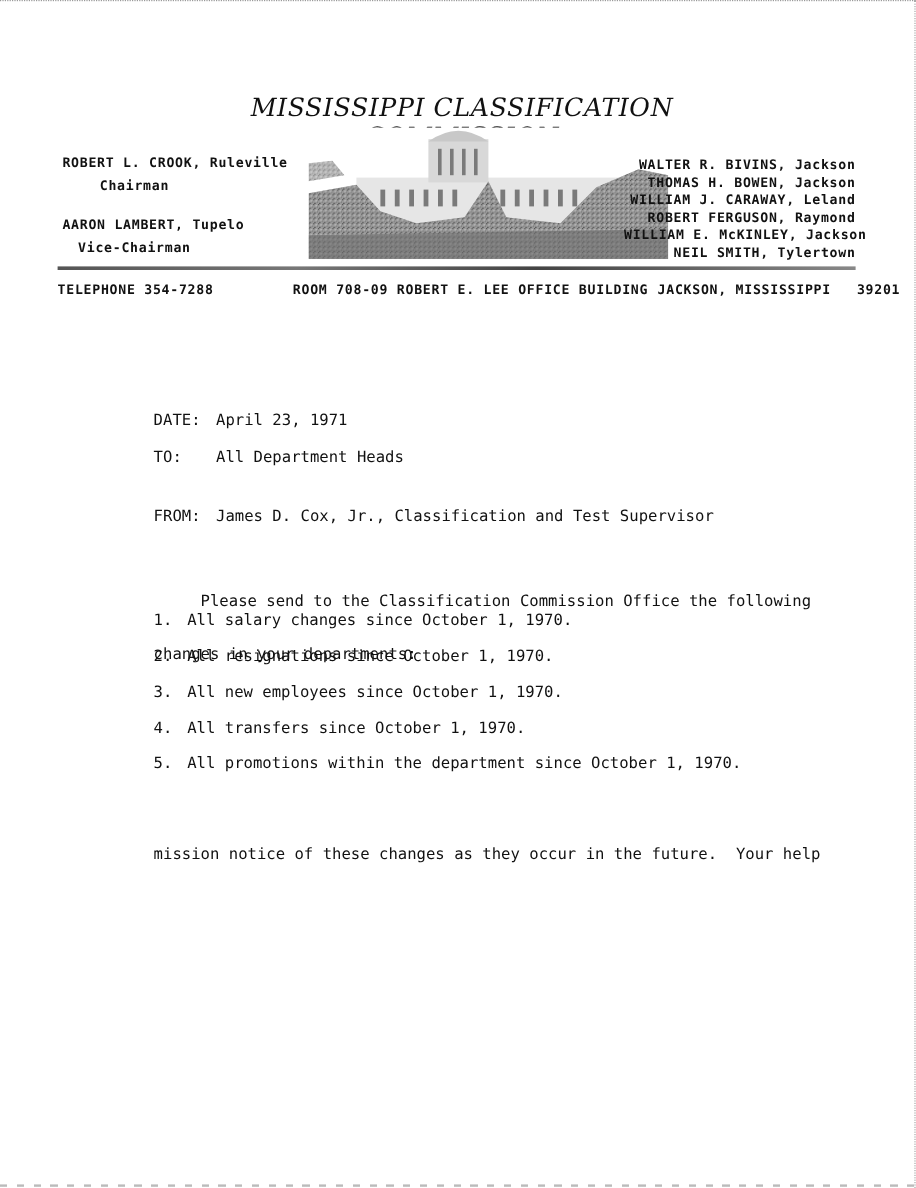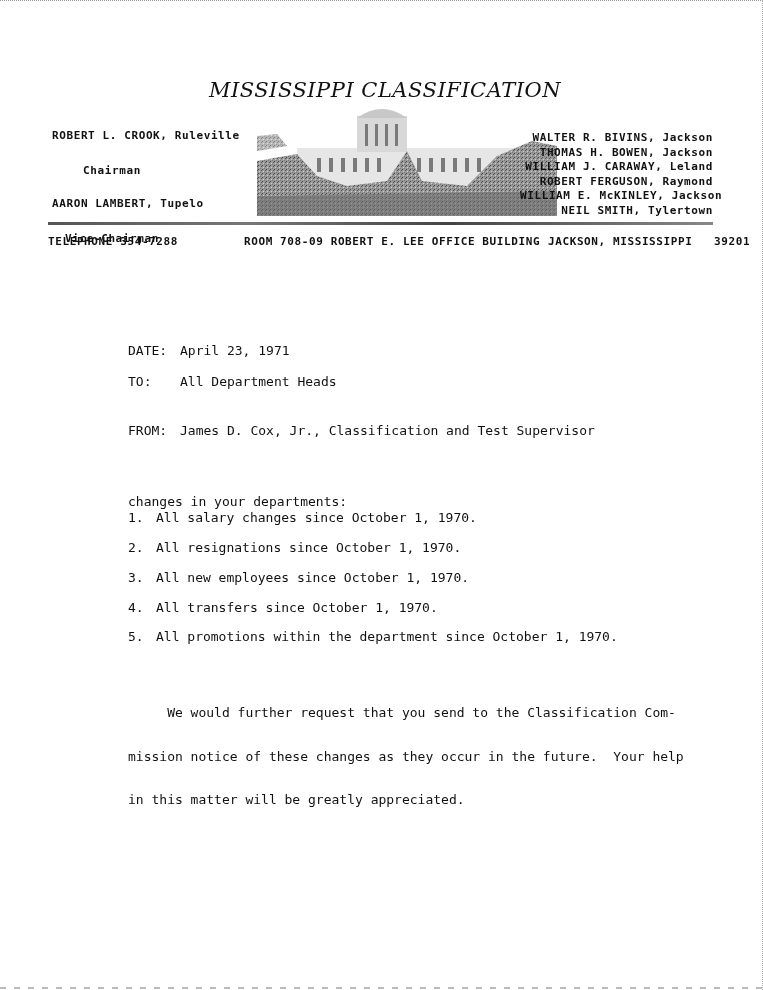--- a/index.html
+++ b/index.html
@@ -10,21 +10,21 @@
   .scan-bottom { position: absolute; left: 0; top: 987px; width: 763px; height: 2px;
     background: repeating-linear-gradient(90deg, #bbb 0 6px, transparent 6px 14px); }
 
   .letterhead-title { position: absolute; left: 150px; top: 78px; width: 470px; text-align: center;
     font-family: "DejaVu Serif", serif; font-style: italic; font-size: 21px; letter-spacing: 0.5px; color: #111; }
 
   .smallcaps { font-family: "DejaVu Sans Mono", monospace; font-size: 11px; font-weight: bold; letter-spacing: 0.6px; color: #111; white-space: nowrap; }
 
   .left-officers { position: absolute; left: 52px; top: 129px; width: 170px; }
   .officer-name { display: block; }
-  .officer-role { display: block; text-align: center; width: 120px; margin-top: 22px; }
+  .officer-role { display: block; text-align: center; width: 120px; margin-top: 6px; }
   .officer-block2 { margin-top: 20px; }
 
   .capitol-photo { position: absolute; left: 257px; top: 106px; width: 300px; height: 110px; overflow: hidden; }
   .capitol-photo svg { width: 100%; height: 100%; display: block; }
 
   .right-members { position: absolute; left: 520px; top: 131px; width: 193px; text-align: right; }
   .right-members .member { display: block; line-height: 14.6px; }
 
   .header-rule { position: absolute; left: 48px; top: 222px; width: 665px; height: 3px;
     background: linear-gradient(90deg, #555, #777 30%, #444 60%, #888); }
@@ -119,40 +119,39 @@
       <span class="memo-label">DATE:</span><span>April 23, 1971</span>
     </div>
     <div class="memo-field" style="top:374px;">
       <span class="memo-label">TO:</span><span>All Department Heads</span>
     </div>
     <div class="memo-field" style="top:405px;margin-top:18px;">
       <span class="memo-label">FROM:</span><span>James D. Cox, Jr., Classification and Test Supervisor</span>
     </div>
 
     <div class="para" style="top:466px;">
+      <div>     Please send to the Classification Commission Office the following</div>
       <div>changes in your departments:</div>
     </div>
 
     <div class="list-item" style="top:510px;">
       <span class="list-num">1.</span><span>All salary changes since October 1, 1970.</span>
     </div>
     <div class="list-item" style="top:540px;">
       <span class="list-num">2.</span><span>All resignations since October 1, 1970.</span>
     </div>
     <div class="list-item" style="top:570px;">
       <span class="list-num">3.</span><span>All new employees since October 1, 1970.</span>
     </div>
     <div class="list-item" style="top:600px;">
       <span class="list-num">4.</span><span>All transfers since October 1, 1970.</span>
     </div>
     <div class="list-item" style="top:629px;">
       <span class="list-num">5.</span><span>All promotions within the department since October 1, 1970.</span>
     </div>
 
     <div class="para" style="top:677px;">
-      <div>     We would further request that you send to the Classification Com-</div>
       <div>mission notice of these changes as they occur in the future.  Your help</div>
-      <div>in this matter will be greatly appreciated.</div>
     </div>
   </div>
 
   <div class="scan-bottom"></div>
 </div>
 
 </body></html>

